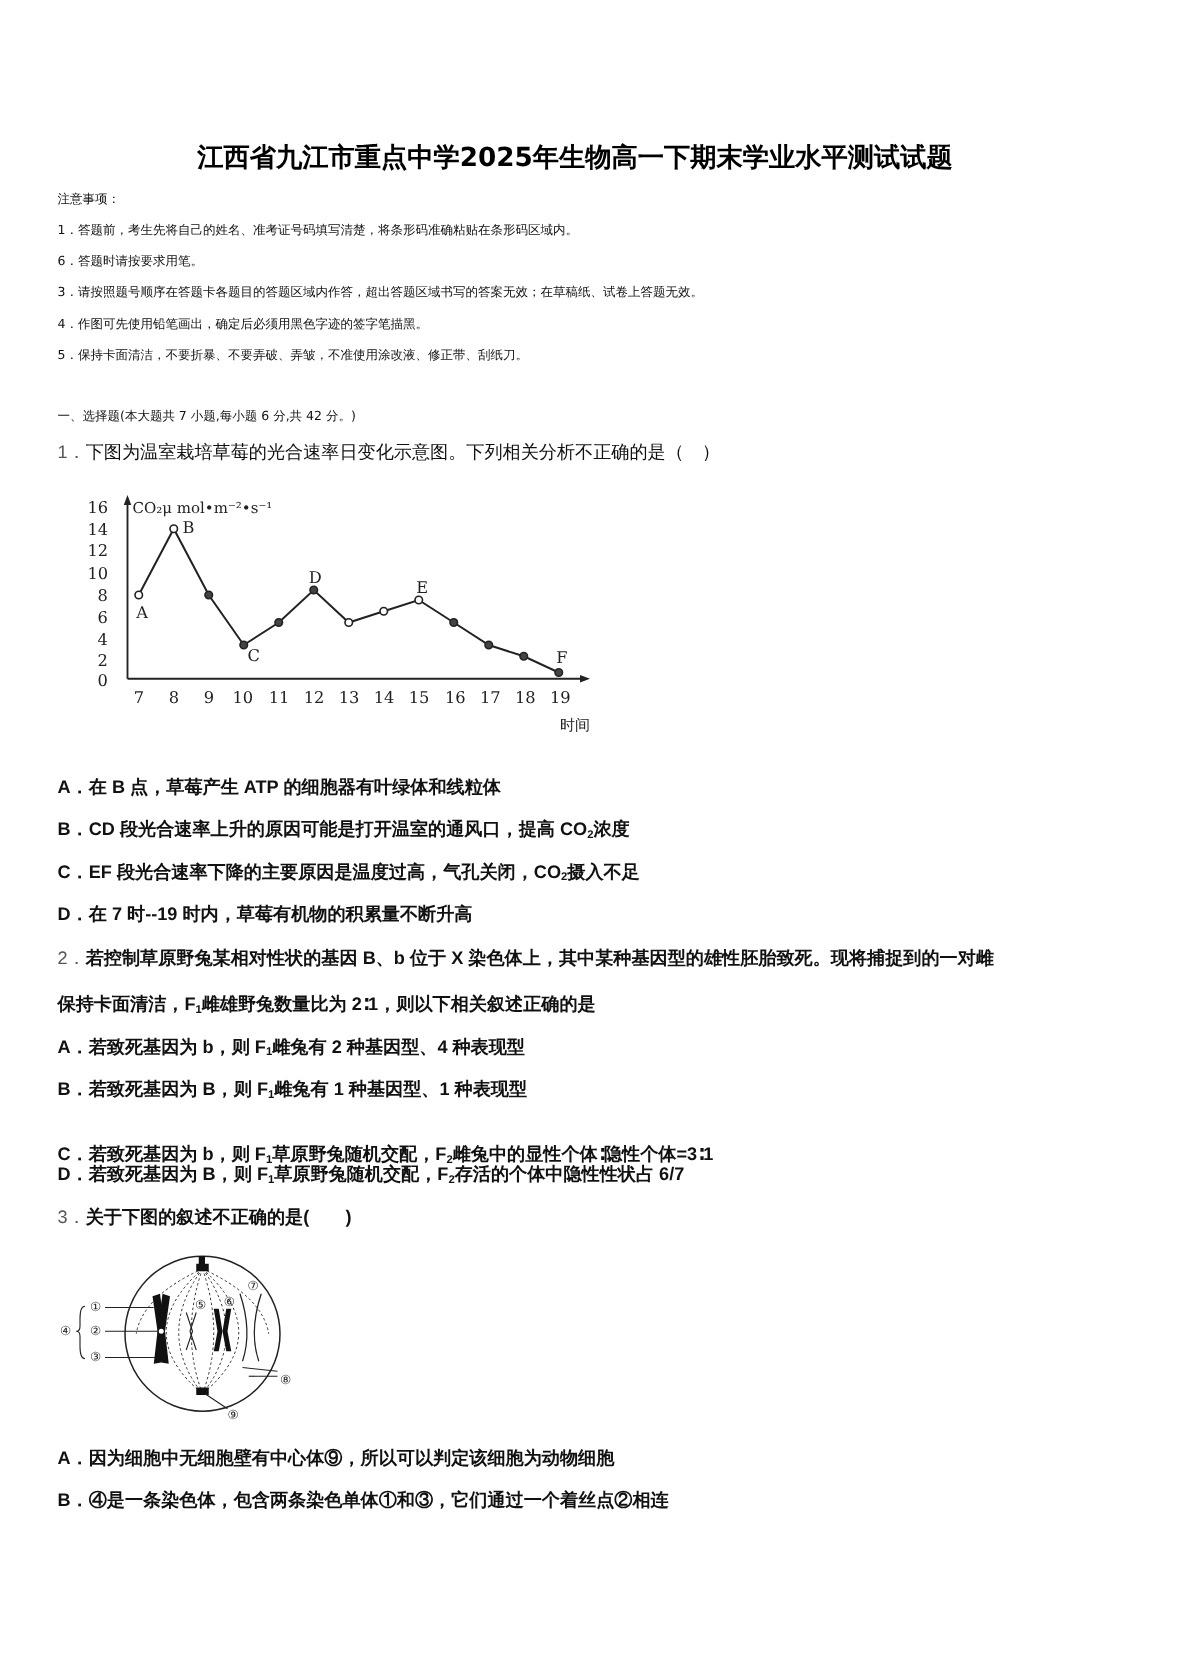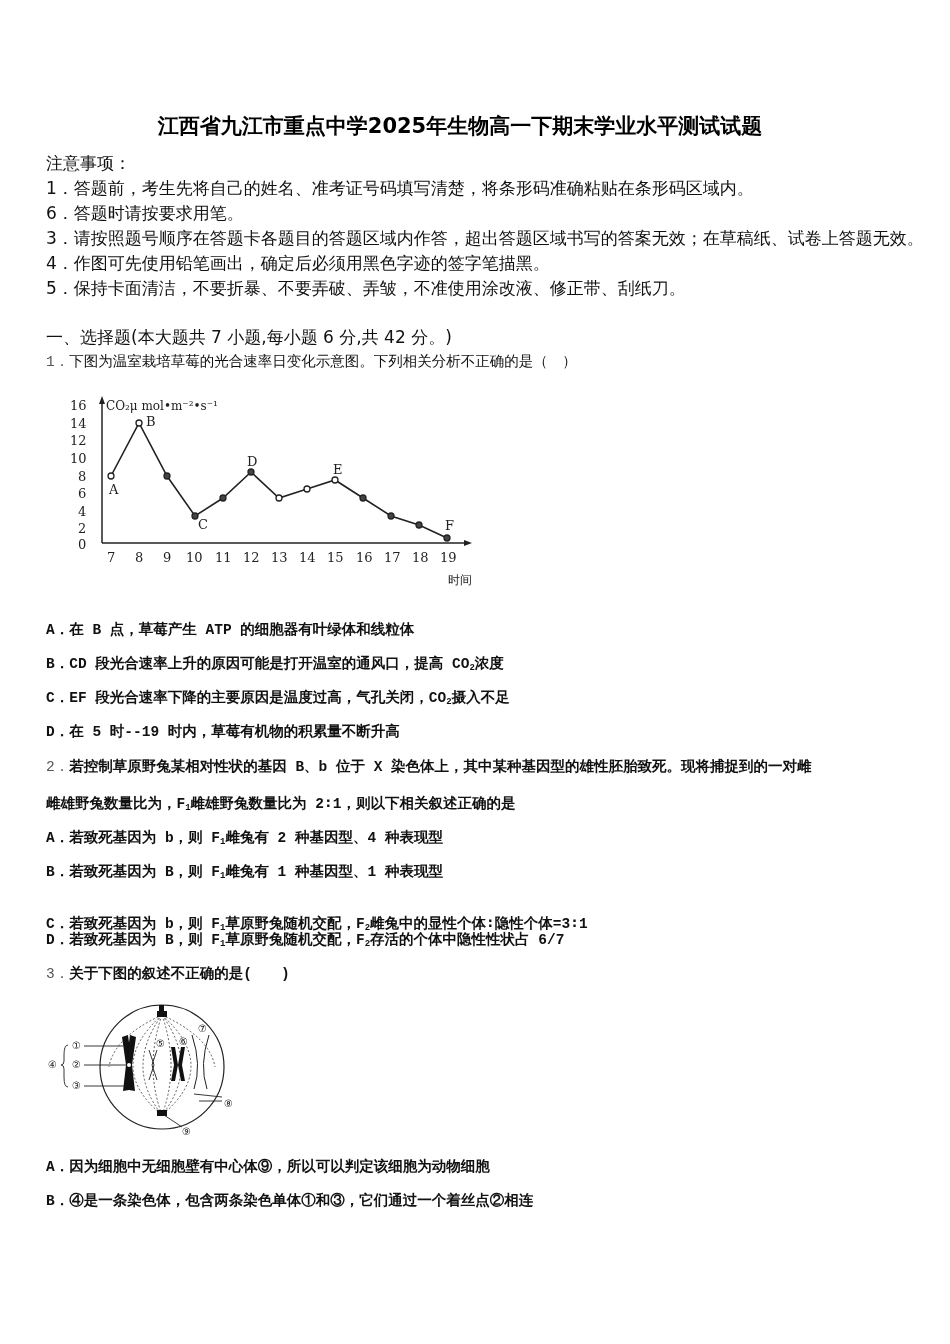--- a/index.html
+++ b/index.html
@@ -2,23 +2,23 @@
 <html><head>
 <meta charset="utf-8">
 <style>
   html, body { margin: 0; padding: 0; background: #ffffff; }
   body { width: 950px; height: 1344px; position: relative; overflow: hidden;
          font-family: "DejaVu Serif", "Liberation Serif", serif; color: #111; }
   .title { position: absolute; top: 112px; left: 0; width: 920px; text-align: center;
            font-family: "DejaVu Sans", "Liberation Sans", sans-serif; font-weight: bold;
            font-size: 21px; letter-spacing: 0px; color: #000; }
   .line { position: absolute; left: 46px; font-size: 14.5px; white-space: nowrap; color: #111; }
-  .notice { font-family: "DejaVu Sans", "Liberation Sans", sans-serif; font-size: 17px; }
+  .notice { font-family: "DejaVu Sans", "Liberation Sans", sans-serif; font-size: 10px; }
   .bold { font-weight: bold; text-align: center; }
-  .q { font-family: Liberation Mono, monospace; font-size: 14.5px; }
+  .q { font-family: Liberation Sans, sans-serif; font-size: 14.5px; }
   .qnum { font-weight: normal; color: #555; }
   sub { font-size: 9px; vertical-align: -2px; }
   .chart { position: absolute; left: 66px; top: 390px; width: 420px; height: 205px; }
   .cell { position: absolute; left: 44px; top: 997px; width: 205px; height: 143px; }
 </style>
 </head>
 <body>
 
 <div class="title">江西省九江市重点中学2025年生物高一下期末学业水平测试试题</div>
 
@@ -97,28 +97,28 @@
 <div class="line q bold" style="top:620px">
   <span>A．</span><span>在 B 点，草莓产生 ATP 的细胞器有叶绿体和线粒体</span>
 </div>
 <div class="line q bold" style="top:654px">
   <span>B．</span><span>CD 段光合速率上升的原因可能是打开温室的通风口，提高 CO</span><sub>2</sub><span>浓度</span>
 </div>
 <div class="line q bold" style="top:688px">
   <span>C．</span><span>EF 段光合速率下降的主要原因是温度过高，气孔关闭，CO</span><sub>2</sub><span>摄入不足</span>
 </div>
 <div class="line q bold" style="top:722px">
-  <span>D．</span><span>在 5 时--19 时内，草莓有机物的积累量不断升高</span>
+  <span>D．</span><span>在 7 时--19 时内，草莓有机物的积累量不断升高</span>
 </div>
 
 <div class="line q bold" style="top:757px">
   <span class="qnum">2．</span><span>若控制草原野兔某相对性状的基因 B、b 位于 X 染色体上，其中某种基因型的雄性胚胎致死。现将捕捉到的一对雌</span>
 </div>
 <div class="line q bold" style="top:794px">
-  <span>雌雄野兔数量比为，F</span><sub>1</sub><span>雌雄野兔数量比为 2∶1，则以下相关叙述正确的是</span>
+  <span>保持卡面清洁，F</span><sub>1</sub><span>雌雄野兔数量比为 2∶1，则以下相关叙述正确的是</span>
 </div>
 <div class="line q bold" style="top:828px">
   <span>A．</span><span>若致死基因为 b，则 F</span><sub>1</sub><span>雌兔有 2 种基因型、4 种表现型</span>
 </div>
 <div class="line q bold" style="top:862px">
   <span>B．</span><span>若致死基因为 B，则 F</span><sub>1</sub><span>雌兔有 1 种基因型、1 种表现型</span>
 </div>
 <div class="line q bold" style="top:914px">
   <span>C．</span><span>若致死基因为 b，则 F</span><sub>1</sub><span>草原野兔随机交配，F</span><sub>2</sub><span>雌兔中的显性个体∶隐性个体=3∶1</span>
 </div>

